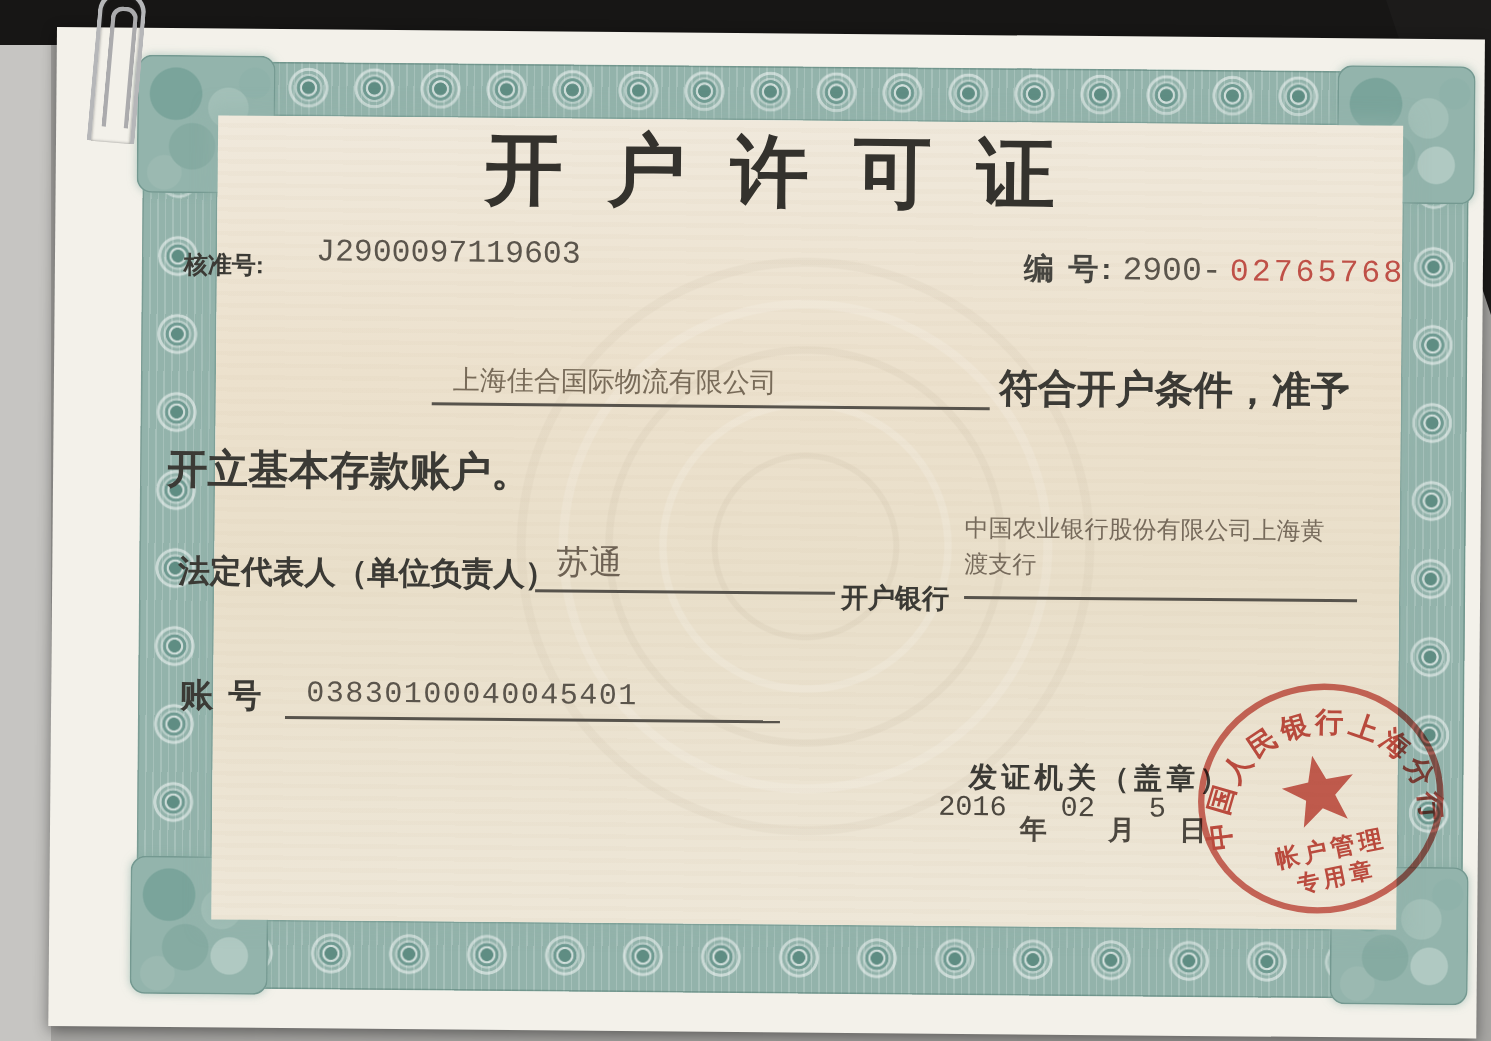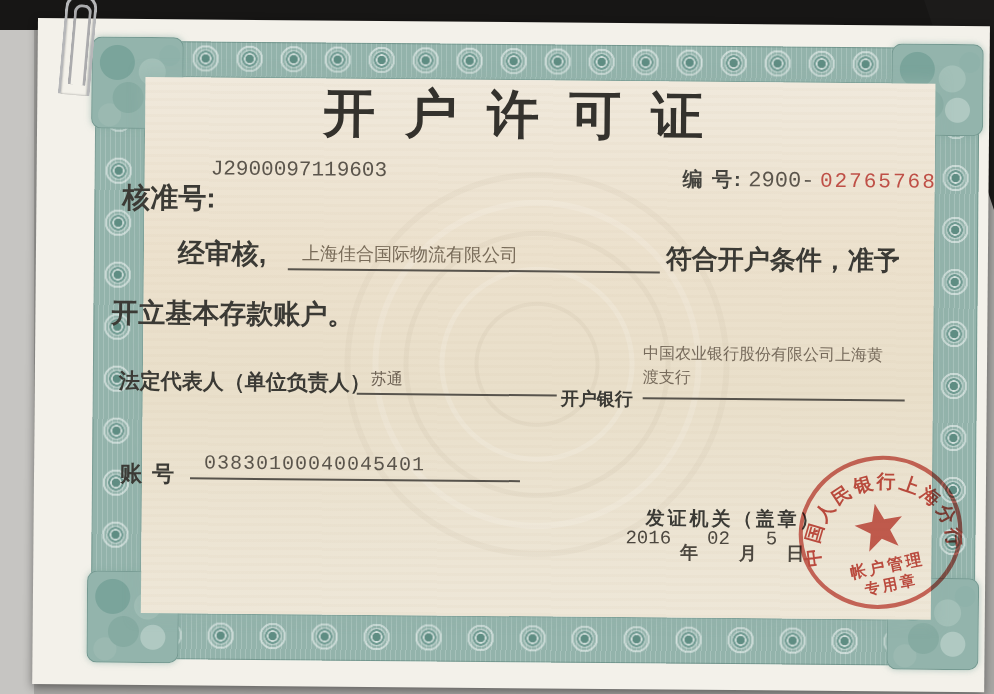--- a/index.html
+++ b/index.html
@@ -83,49 +83,48 @@
       <div class="corner tr"></div>
       <div class="corner bl"></div>
       <div class="corner br"></div>
       <div class="panel"></div>
     </div>
 
     <div class="watermark"></div>
 
     <div class="title">开户许可证</div>
 
-    <div class="lbl" style="left:86px;top:160px;font-size:28px;">核准号:</div>
+    <div class="lbl" style="left:86px;top:148px;font-size:16px;">核准号:</div>
     <div class="val" style="position:absolute;left:174px;top:138px;font-size:21px;">J2900097119603</div>
 
     <div style="position:absolute;left:646px;top:142px;font-size:20px;white-space:nowrap;">
       <span style="color:#45443f;font-weight:bold;letter-spacing:2px;">编 号:</span>
       <span class="val" style="font-size:22px;text-align:center;">2900-</span>
       <span class="val red" style="font-size:21px;letter-spacing:2px;">02765768</span>
     </div>
 
-    <div class="lbl" style="left:142px;top:216px;font-size:27px;">经审核,</div>
     <div class="fill-line" style="left:252px;top:210px;width:372px;height:38px;">
       <span class="fill-text" style="font-size:18px;color:#786b59;">上海佳合国际物流有限公司</span>
     </div>
     <div class="lbl" style="left:630px;top:218px;font-size:26px;">符合开户条件，准予</div>
     <div class="lbl" style="left:76px;top:276px;font-size:27px;">开立基本存款账户。</div>
 
     <div class="lbl" style="left:84px;top:348px;font-size:21px;">法定代表人（单位负责人）</div>
     <div class="fill-line" style="left:322px;top:340px;width:200px;height:32px;">
-      <span class="fill-text" style="font-size:16px;color:#6e6254;">苏通</span>
+      <span class="fill-text" style="font-size:22px;color:#6e6254;">苏通</span>
     </div>
 
     <div class="lbl" style="left:526px;top:352px;font-size:18px;margin-top:12px;">开户银行</div>
     <div style="position:absolute;left:608px;top:318px;width:320px;font-size:16px;color:#766a5b;line-height:24px;">
       <div>中国农业银行股份有限公司上海黄</div>
       <div>渡支行</div>
     </div>
     <div class="fill-line" style="left:608px;top:344px;width:262px;height:30px;"></div>
 
-    <div class="lbl" style="left:86px;top:440px;font-size:22px;letter-spacing:2px;">账  号</div>
+    <div class="lbl" style="left:86px;top:430px;font-size:22px;letter-spacing:2px;">账  号</div>
     <div class="fill-line" style="left:156px;top:424px;width:330px;height:34px;">
       <span class="fill-text val" style="font-size:20px;letter-spacing:1px;">03830100040045401</span>
     </div>
 
     <div class="lbl" style="left:612px;top:482px;font-size:19px;letter-spacing:3px;">发证机关（盖章）</div>
     <div class="date-row" style="left:592px;top:504px;">
       <span class="num">2016</span>
       <span class="unit">年</span>
       <span class="num">02</span>
       <span class="unit">月</span>

